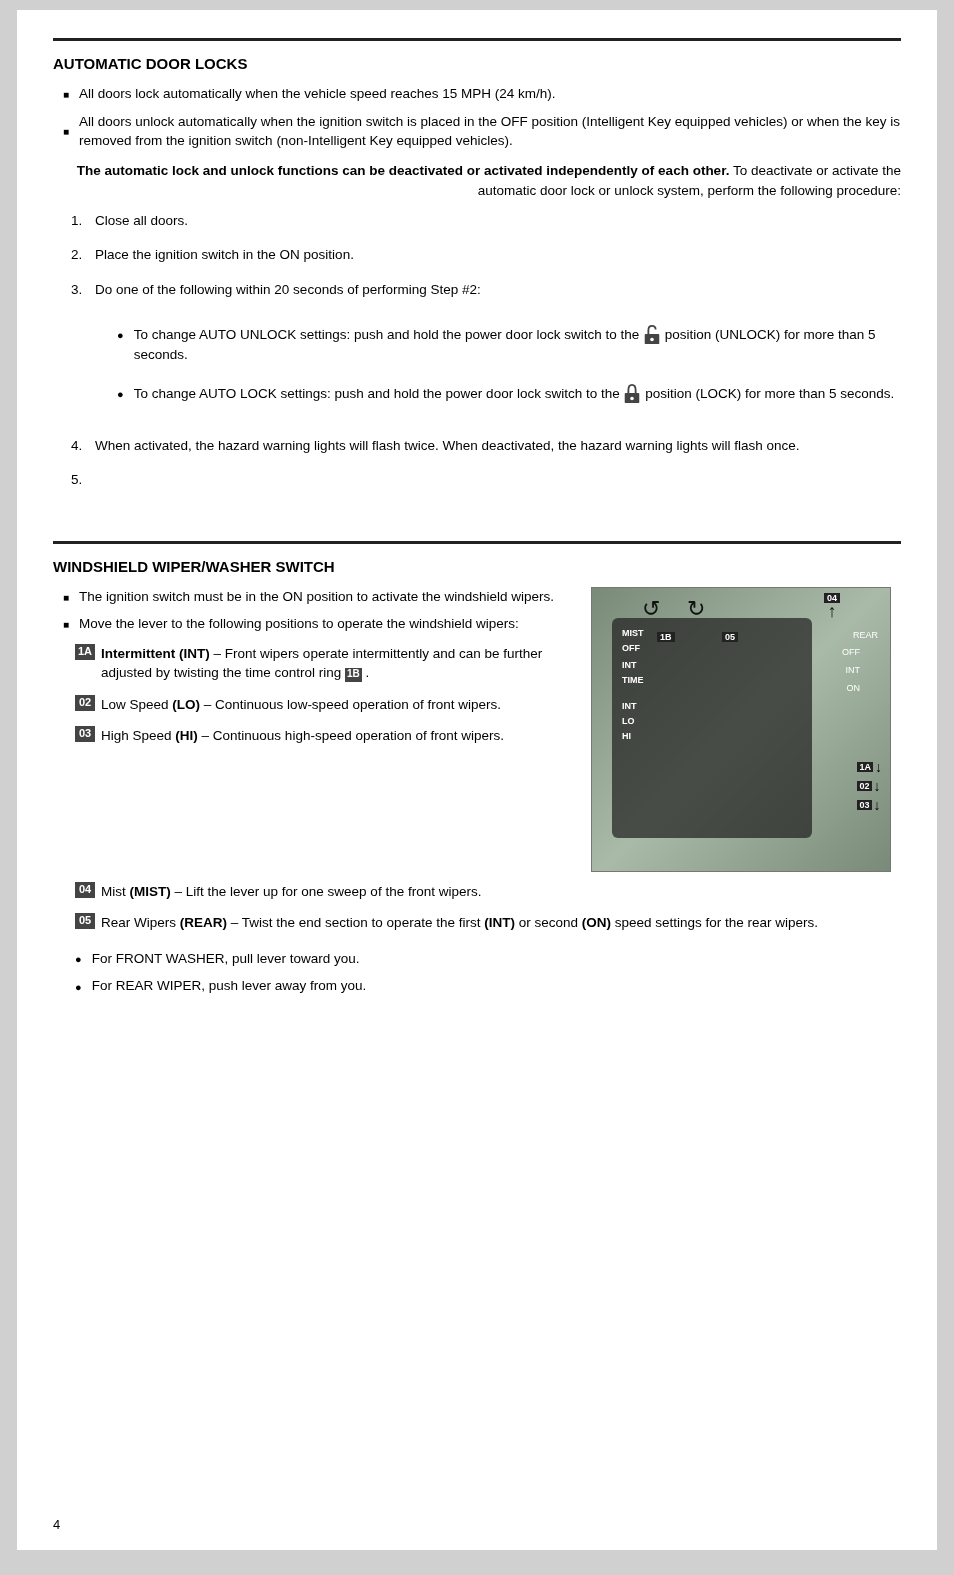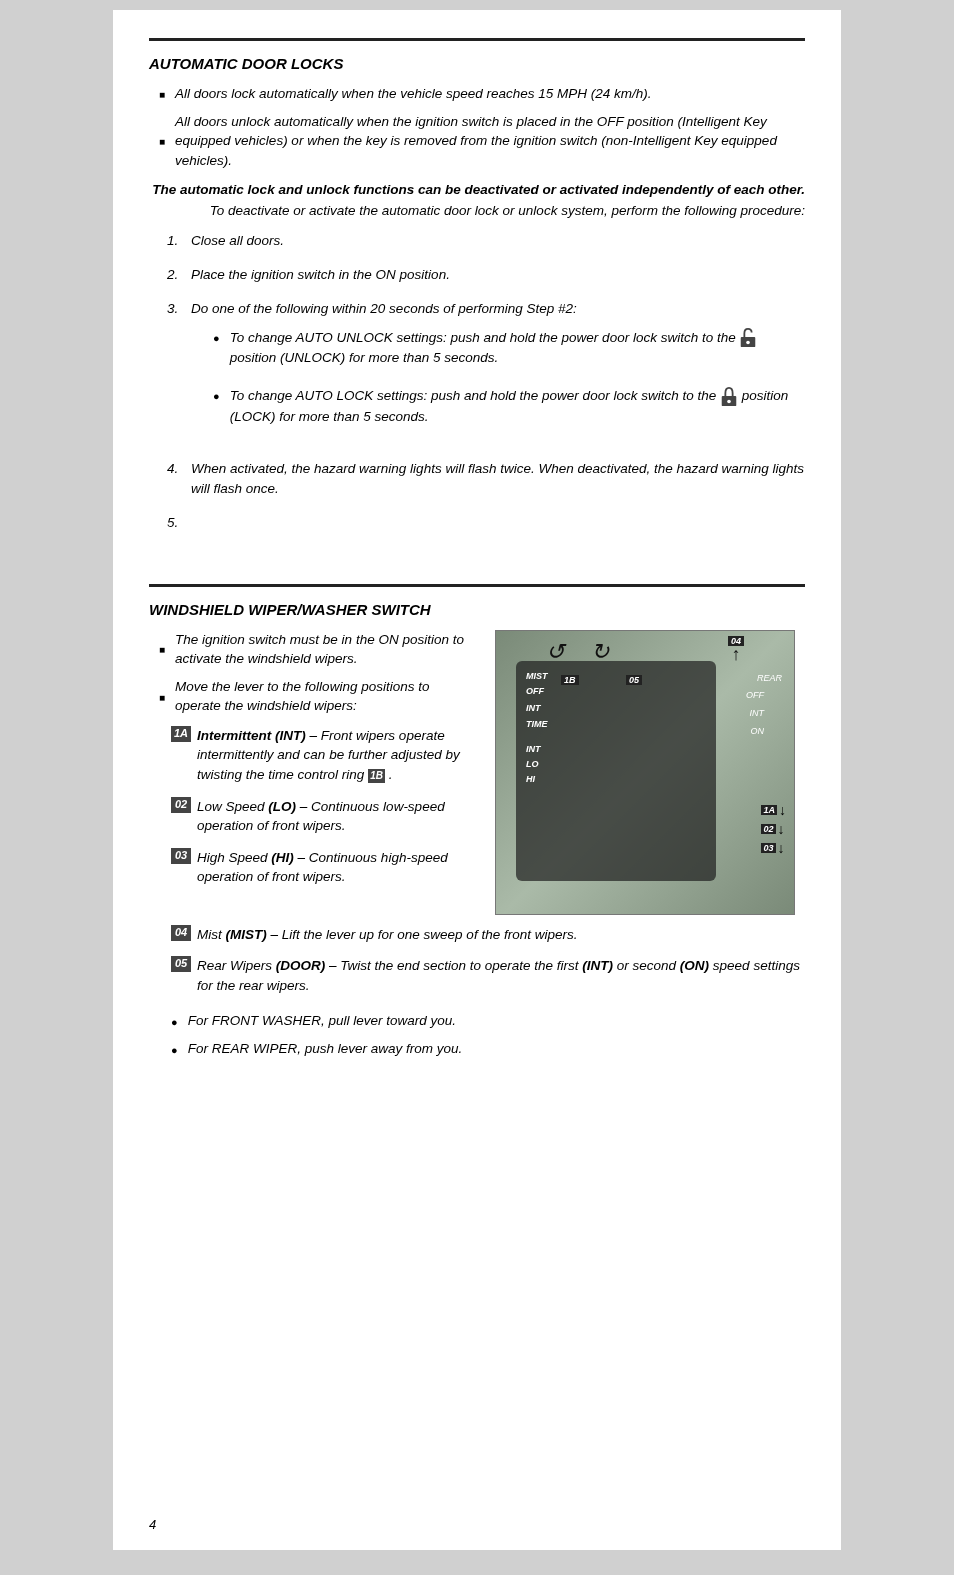--- a/index.html
+++ b/index.html
@@ -6,25 +6,24 @@
     body {
       font-family: Arial, Helvetica, sans-serif;
       font-size: 13.5px;
       background: #d0d0d0;
       display: flex;
       justify-content: center;
       padding: 10px;
     }
     .page {
       background: #fff;
-      width: 728px;
+      width: 920px;
       min-height: 1540px;
       padding: 28px 36px 28px 36px;
       position: relative;
-      font-style: italic;
     }
     .section-title {
       font-size: 15px;
       font-weight: bold;
       margin-bottom: 12px;
       margin-top: 0;
     }
     .section-divider {
       border-top: 3px solid #222;
       margin-bottom: 14px;
@@ -61,21 +60,21 @@
       align-items: flex-start;
       margin-bottom: 14px;
       line-height: 1.5;
     }
     .ordered-list li .num {
       min-width: 24px;
       font-size: 13.5px;
     }
     .sub-bullet-list {
       list-style: none;
-      margin-top: 8px;
+      margin-top: 25px;
       margin-left: 22px;
     }
     .sub-bullet-list li {
       display: flex;
       align-items: flex-start;
       margin-bottom: 18px;
       line-height: 1.5;
     }
     .sub-bullet-list li::before {
       content: '●';
@@ -366,21 +365,21 @@
       <div class="wiper-item" style="margin-left:22px; margin-bottom:12px;">
         <span class="badge">04</span>
         <div class="wiper-item-text">
           <span>Mist <strong>(MIST)</strong> – Lift the lever up for one sweep of the front wipers.</span>
         </div>
       </div>
 
       <div class="wiper-item" style="margin-left:22px; margin-bottom:16px;">
         <span class="badge">05</span>
         <div class="wiper-item-text">
-          <span>Rear Wipers <strong>(DOOR)</strong> – Twist the end section to operate the first <strong>(INT)</strong> or second <strong>(ON)</strong> speed settings for the rear wipers.</span>
+          <span>Rear Wipers <strong>(REAR)</strong> – Twist the end section to operate the first <strong>(INT)</strong> or second <strong>(ON)</strong> speed settings for the rear wipers.</span>
         </div>
       </div>
     </div>
 
 
     <ul class="sub-sub-bullet">
       <li>
         <span>For FRONT WASHER, pull lever toward you.</span>
       </li>
       <li>

